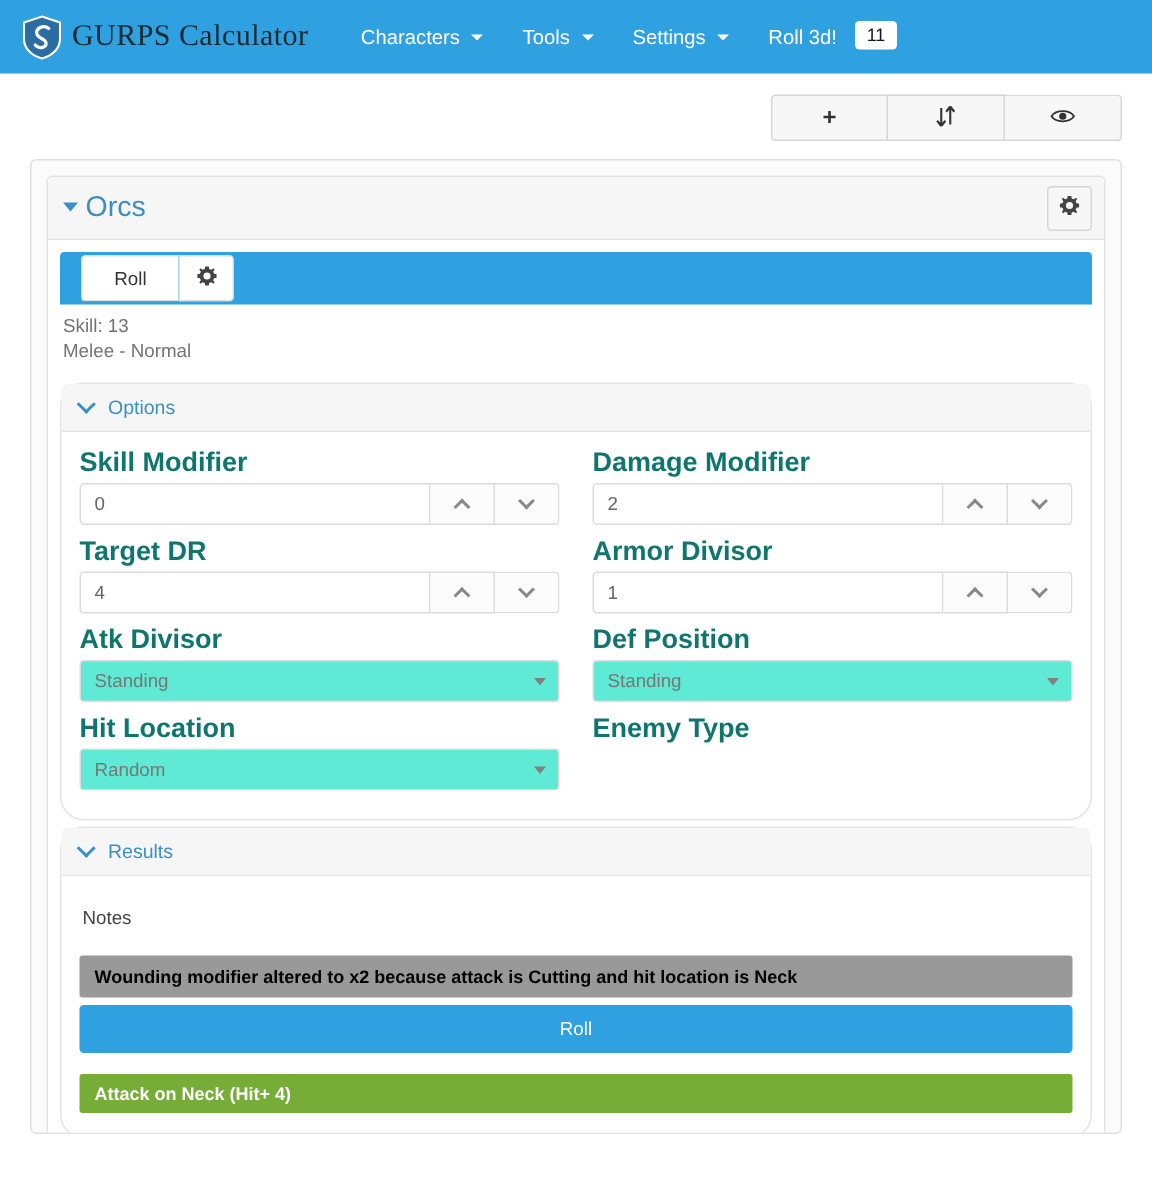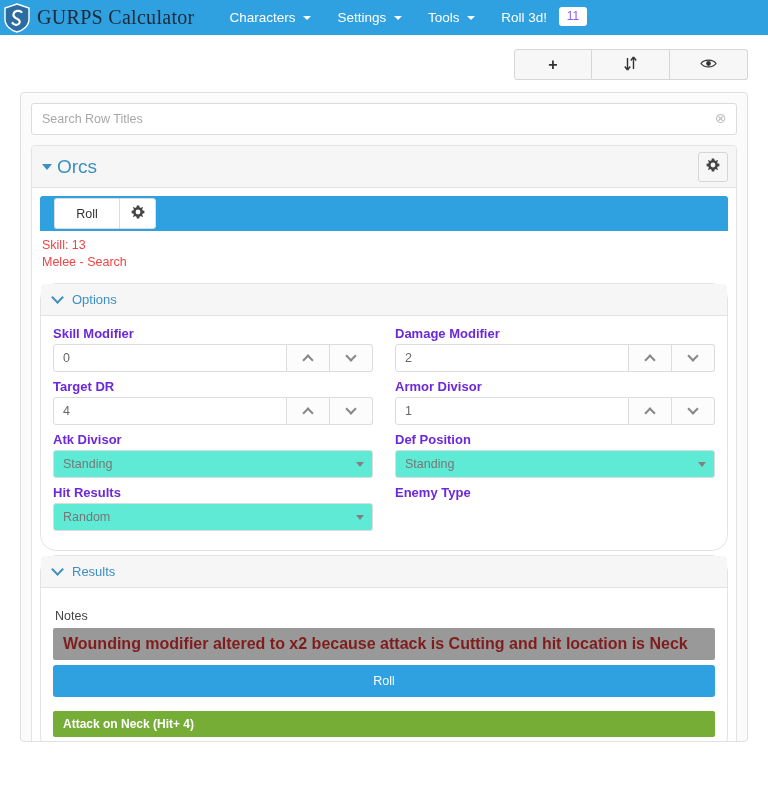--- a/index.html
+++ b/index.html
@@ -8,25 +8,25 @@
     width: 768px; height: 788px;
     background: #ffffff;
     font-family: "Liberation Sans", sans-serif;
     font-size: 13px;
     color: #333333;
     overflow: hidden;
   }
 
   
   .navbar {
-    height: 35px;
+    height: 49px;
     background: #2fa0e0;
     display: flex;
     align-items: center;
-    padding: 0 0 0 4px;
+    padding: 0 0 0 15px;
     position: relative;
   }
   .brand {
     display: flex;
     align-items: center;
     gap: 7px;
     margin-right: 22px;
   }
   .shield-logo { width: 26px; height: 30px; display: block; }
   .brand-text {
@@ -50,21 +50,21 @@
     width: 0; height: 0;
     margin-left: 4px;
     vertical-align: 2px;
     border-left: 4px solid transparent;
     border-right: 4px solid transparent;
     border-top: 4px solid #ffffff;
   }
   .roll-badge {
     display: inline-block;
     background: #ffffff;
-    color: #8b5cf6;
+    color: #0f172a;
     font-size: 12px;
     border-radius: 3px;
     padding: 2px 8px;
     margin-left: 8px;
     vertical-align: 2px;
     line-height: 15px;
     min-width: 24px;
     text-align: center;
   }
 
@@ -197,21 +197,21 @@
     border: 1px solid #dcdcdc;
     border-radius: 0 3px 3px 0;
     width: 37px;
     display: flex; align-items: center; justify-content: center;
     cursor: pointer;
     font-size: 13px;
     color: #444444;
   }
 
   .row-meta { padding: 6px 2px 8px 2px; }
-  .row-meta div { font-size: 12.5px; color: #ef4444; line-height: 17px; }
+  .row-meta div { font-size: 12.5px; color: #737373; line-height: 17px; }
 
   
   .section {
     border: 1px solid #e3e3e3;
     border-radius: 16px;
     background: #ffffff;
     margin-top: 4px;
   }
   .section-header {
     background: #f6f6f6;
@@ -235,23 +235,23 @@
   .section-title { color: #3b8fc4; font-size: 13px; }
   .section-body { padding: 10px 12px 12px 12px; }
 
   
   .form-grid {
     display: grid;
     grid-template-columns: 1fr 1fr;
     column-gap: 22px;
   }
   .field-label {
-    font-size: 13px;
+    font-size: 18px;
     font-weight: bold;
-    color: #6d28d9;
+    color: #0f766e;
     margin-bottom: 3px;
     display: block;
   }
   .spinner {
     display: flex;
     margin-bottom: 7px;
     height: 28px;
   }
   .spinner input {
     flex: 1;
@@ -312,25 +312,25 @@
     border-top: 5px solid #808080;
     pointer-events: none;
   }
 
   
   .result-line {
     font-size: 12.5px;
     color: #444444;
     padding: 4px 2px;
   }
-  .result-line.spaced { padding-top: 11px; padding-bottom: 5px; }
+  .result-line.spaced { padding-top: 11px; padding-bottom: 18px; }
   .alert-note {
     background: #999999;
-    color: #7f1d1d;
-    font-size: 16px;
+    color: #000000;
+    font-size: 12px;
     font-weight: bold;
     padding: 7px 10px;
     border-radius: 2px;
     margin-bottom: 5px;
   }
   .roll-wide {
     background: #2fa0e0;
     color: #ffffff;
     text-align: center;
     font-size: 12.5px;
@@ -362,25 +362,25 @@
       </svg>
     </span>
     <span class="brand-text">GURPS Calculator</span>
   </div>
 
   <div class="nav-item">
     <span>Characters</span>
     <span class="caret"></span>
   </div>
   <div class="nav-item">
+    <span>Tools</span>
+    <span class="caret"></span>
+  </div>
+  <div class="nav-item">
     <span>Settings</span>
-    <span class="caret"></span>
-  </div>
-  <div class="nav-item">
-    <span>Tools</span>
     <span class="caret"></span>
   </div>
   <div class="nav-item">
     <span>Roll 3d!</span>
     <span class="roll-badge">11</span>
   </div>
 </div>
 
 <div class="toolbar">
   <div class="btn-group">
@@ -401,24 +401,20 @@
           <path d="M1 5.5 C4 1 13 1 16 5.5 C13 10 4 10 1 5.5 Z" fill="none" stroke="#333" stroke-width="1.2"></path>
           <circle cx="8.5" cy="5.5" r="2.4" fill="#333"></circle>
         </svg>
       </span>
     </div>
   </div>
 </div>
 
 <div class="outer-panel">
 
-  <div class="search-wrap">
-    <input class="search-input" type="text" placeholder="Search Row Titles" style="">
-    <span class="clear-icon">⊗</span>
-  </div>
 
   <div class="group-card">
 
     <div class="group-header">
       <div class="group-title">
         <span class="tri-down"></span><span>Orcs</span>
       </div>
       <div class="gear-btn">
         <span>
           <svg width="14" height="14" viewBox="0 0 14 14">
@@ -454,21 +450,21 @@
                            L2.7 1.9 L4.1 2.9 L5.5 2.3 L5.8 0.6 Z" fill="#444"></path>
                   <circle cx="7" cy="7" r="2.4" fill="#ffffff"></circle>
                 </svg>
               </span>
             </div>
           </div>
         </div>
 
         <div class="row-meta">
           <div>Skill: 13</div>
-          <div>Melee - Search</div>
+          <div>Melee - Normal</div>
         </div>
 
         <div class="section">
           <div class="section-header">
             <span class="chev"></span>
             <span class="section-title">Options</span>
           </div>
           <div class="section-body">
             <div class="form-grid">
 
@@ -496,21 +492,21 @@
                 </div>
 
                 <label class="field-label">Atk Divisor</label>
                 <div class="select-wrap">
                   <select>
                     <option>Standing</option>
                   </select>
                   <span class="sel-caret"></span>
                 </div>
 
-                <label class="field-label">Hit Results</label>
+                <label class="field-label">Hit Location</label>
                 <div class="select-wrap">
                   <select>
                     <option>Random</option>
                   </select>
                   <span class="sel-caret"></span>
                 </div>
               </div>
 
               <div>
                 <label class="field-label">Damage Modifier</label>

